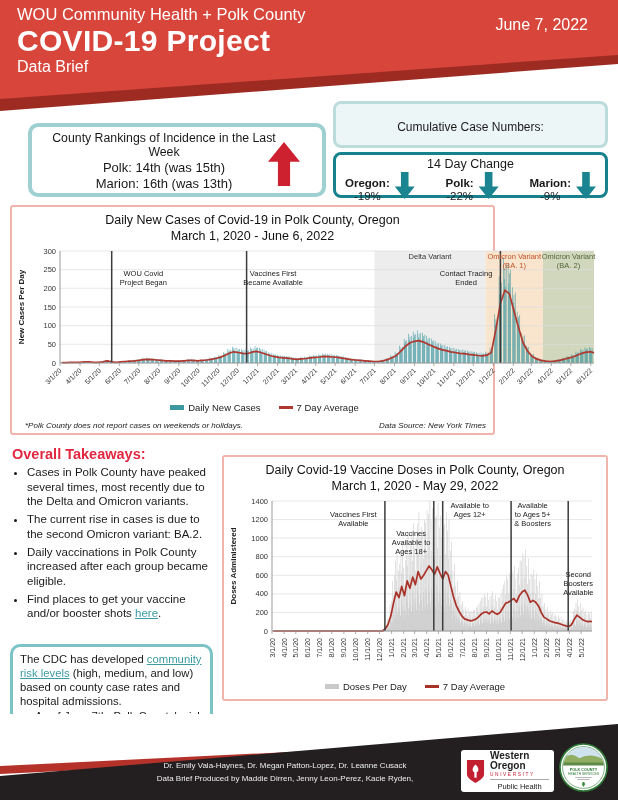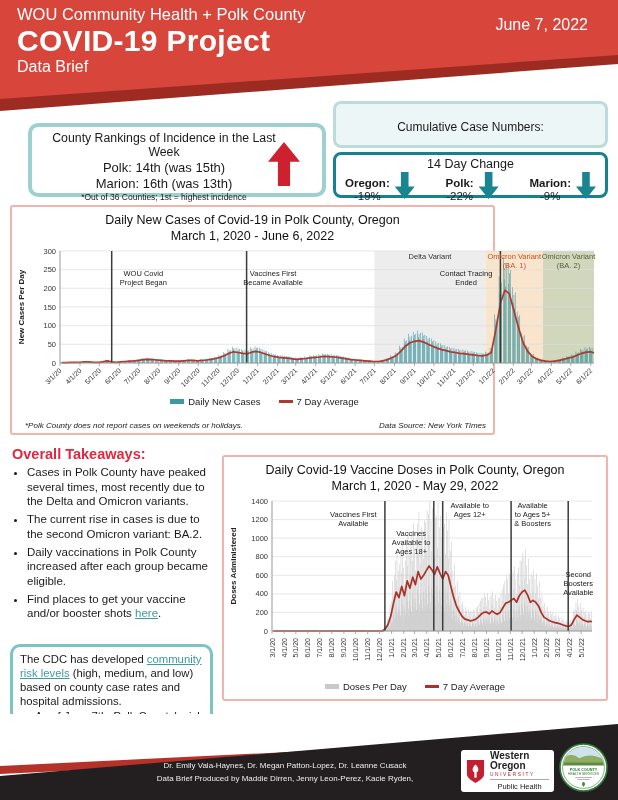--- a/index.html
+++ b/index.html
@@ -44,21 +44,21 @@
               clip-path:polygon(31% 0,69% 0,69% 54%,100% 54%,50% 100%,0 54%,31% 54%);}
 
   
   .chart-box{position:absolute;background:#fff;border:2px solid #f0b4ad;border-radius:3px;}
   #chart1-box{left:10px;top:205px;width:485px;height:230px;}
   #chart2-box{left:222px;top:455px;width:386px;height:246px;}
   .chart-title{text-align:center;font-size:12.5px;line-height:1.3;margin-top:5px;color:#111;}
   svg{display:block;}
   .legend-row{position:absolute;left:0;right:0;display:flex;justify-content:center;gap:18px;
               font-size:9.5px;align-items:center;color:#222;}
-  #chart1-box .legend-row{bottom:26px;padding-left:24px;}
+  #chart1-box .legend-row{bottom:20px;padding-left:24px;}
   #chart2-box .legend-row{bottom:7px;}
   .legend-item{display:flex;align-items:center;gap:4px;}
   .sw{display:inline-block;width:14px;height:5px;}
   .sw.line{height:2.5px;}
   .footnote-row{position:absolute;bottom:3px;left:13px;right:7px;display:flex;
                 justify-content:space-between;font-size:8px;font-style:italic;color:#222;}
 
   
   .takeaways{position:absolute;left:12px;top:446px;width:206px;}
   .tk-head{color:#e22741;font-weight:bold;font-size:14.5px;}
@@ -102,21 +102,20 @@
       <div class="ht-title">COVID-19 Project</div>
       <div class="ht-sub">Data Brief</div>
     </div>
     <div class="header-date">June 7, 2022</div>
   </div>
 
   <div class="rank-box">
     <div class="rank-title">County Rankings of Incidence in the Last Week</div>
     <div class="rank-line">Polk: 14th (was 15th)</div>
     <div class="rank-line">Marion: 16th (was 13th)</div>
-    <div class="rank-foot">*Out of 36 Counties; 1st = highest incidence</div>
     <div class="up-arrow"></div>
   </div>
 
   <div class="cum-box">
     <div class="cum-title">Cumulative Case Numbers:</div>
   </div>
 
   <div class="chg-box">
     <div class="chg-title">14 Day Change</div>
     <div class="chg-row">

